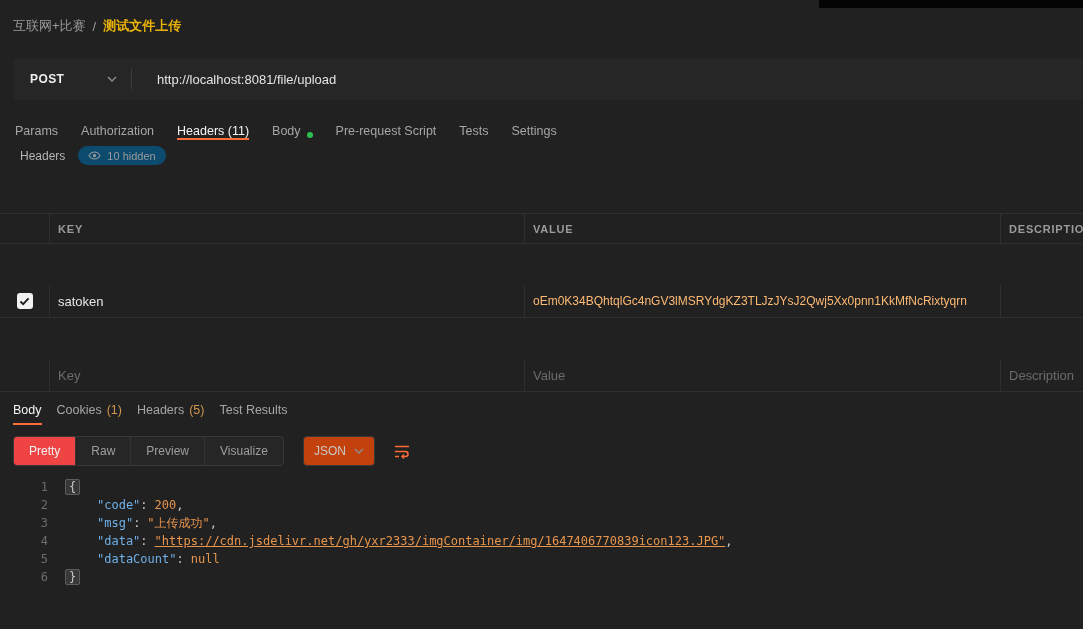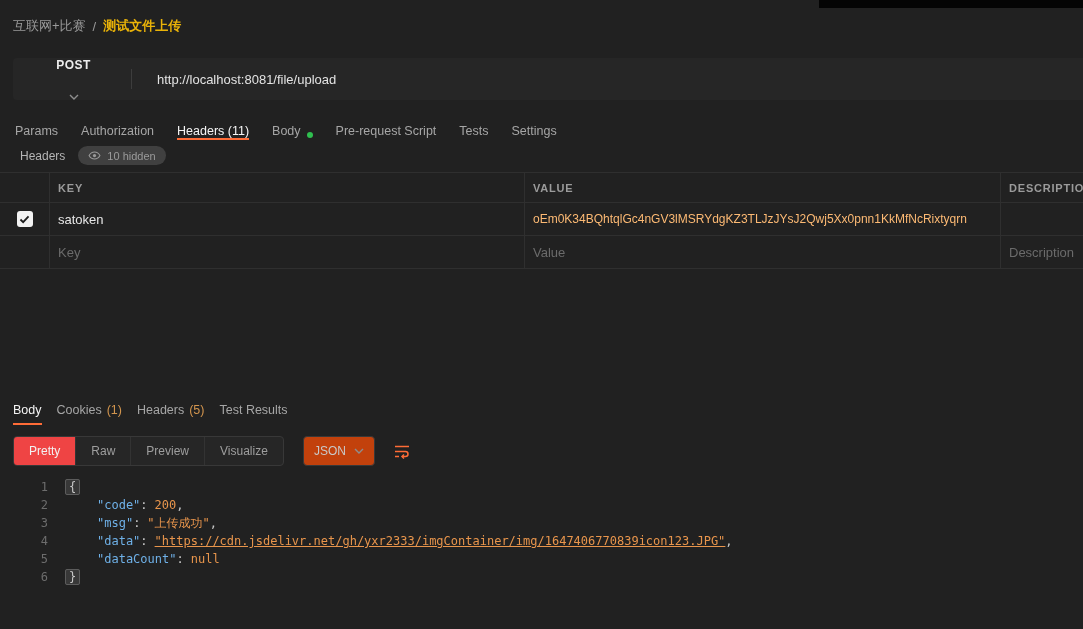--- a/index.html
+++ b/index.html
@@ -13,39 +13,39 @@
   
   .top-edge{top:0;right:0;width:264px;height:8px;background:#040404;}
 
   
   .breadcrumb{left:13px;top:17px;display:flex;align-items:center;gap:7px;font-size:13px;color:#9a9a9a;}
   .bc-ws{cursor:pointer;text-align:center;}
   .bc-req{color:#eab308;font-weight:700;}
 
   
   .url-bar{left:13px;top:58px;right:0;height:42px;background:#262626;border-radius:4px 0 0 4px;display:flex;align-items:center;}
-  .method{display:flex;align-items:center;justify-content:space-between;box-sizing:border-box;width:118px;padding:0 14px 0 17px;cursor:pointer;height:100%;flex-direction:column;}
+  .method{display:flex;align-items:center;justify-content:space-between;box-sizing:border-box;width:118px;padding:0 14px 0 17px;cursor:pointer;height:100%;}
   .method-label{font-weight:700;font-size:12px;letter-spacing:.4px;color:#ededed;}
   .vsep{width:1px;height:20px;background:#3d3d3d;}
   .url-text{margin-left:25px;font-size:13px;color:#e3e3e3;cursor:text;}
 
   
   .req-tabs{left:15px;top:107px;height:33px;display:flex;gap:23px;align-items:stretch;font-size:12.5px;color:#a6a6a6;}
   .tab{display:flex;align-items:flex-end;gap:6px;cursor:pointer;border-bottom:2px solid transparent;box-sizing:border-box;}
   .tab.active{color:#f5f5f5;border-bottom-color:#ff6c37;}
   .green-dot{width:6px;height:6px;border-radius:50%;background:#2fbf4f;display:inline-block;}
 
   
   .headers-subrow{left:20px;top:146px;display:flex;align-items:center;gap:13px;}
   .hdr-title{font-size:12px;color:#b5b5b5;}
-  .hidden-pill{display:flex;align-items:center;gap:6px;background:#404040;border-radius:11px;padding:3px 10px;font-size:11px;color:#9a9a9a;cursor:pointer;}
+  .hidden-pill{display:flex;align-items:center;gap:6px;background:#0c4a6e;border-radius:11px;padding:3px 10px;font-size:11px;color:#9a9a9a;cursor:pointer;}
 
   
   .kv-table{left:0;right:0;top:172px;font-size:13px;}
-  .t-row{display:flex;border-bottom:1px solid #2f2f2f;height:33px;box-sizing:border-box;}
+  .t-row{display:flex;border-bottom:1px solid #2f2f2f;height:33px;box-sizing:border-box;margin-top:41px;}
   .t-head{border-top:1px solid #2f2f2f;height:31px;}
   .c{box-sizing:border-box;border-right:1px solid #2f2f2f;display:flex;align-items:center;overflow:hidden;white-space:nowrap;}
   .c1{width:50px;justify-content:center;}
   .c2{width:475px;padding-left:8px;}
   .c3{width:476px;padding-left:8px;}
   .c4{flex:1;border-right:none;padding-left:8px;}
   .th{font-size:11px;letter-spacing:.8px;color:#9b9b9b;font-weight:700;}
   .cell-text{color:#e6e6e6;cursor:text;}
   .cell-text.val{font-size:12px;color:#fdba74;}
   .checkbox{width:16px;height:16px;background:#f2f2f2;border-radius:3px;display:flex;align-items:center;justify-content:center;cursor:pointer;}

